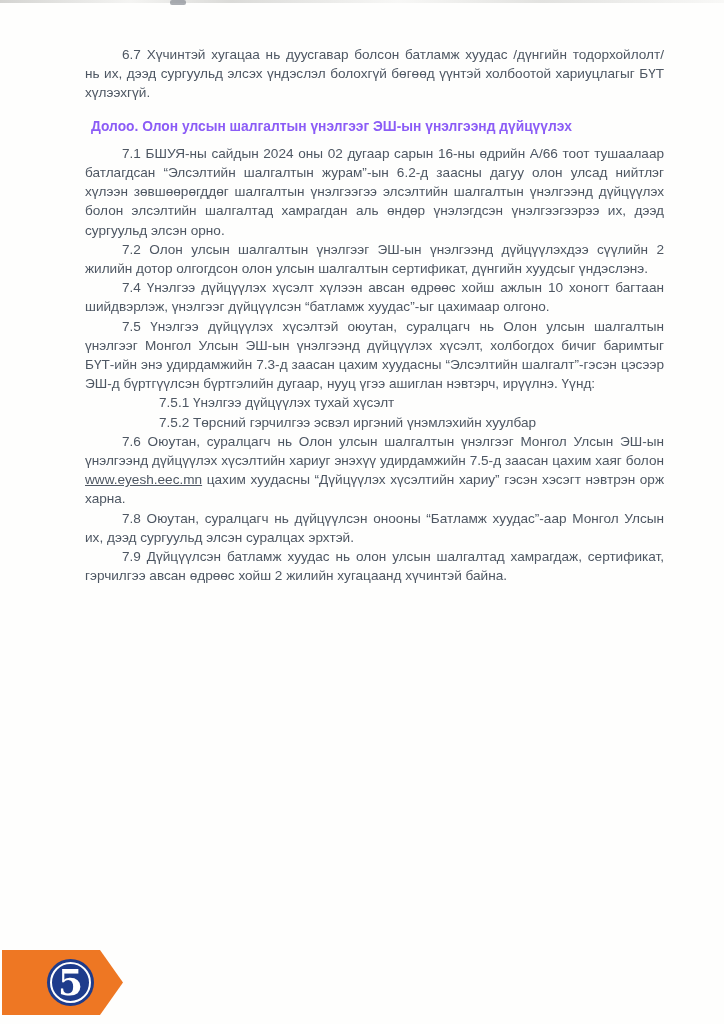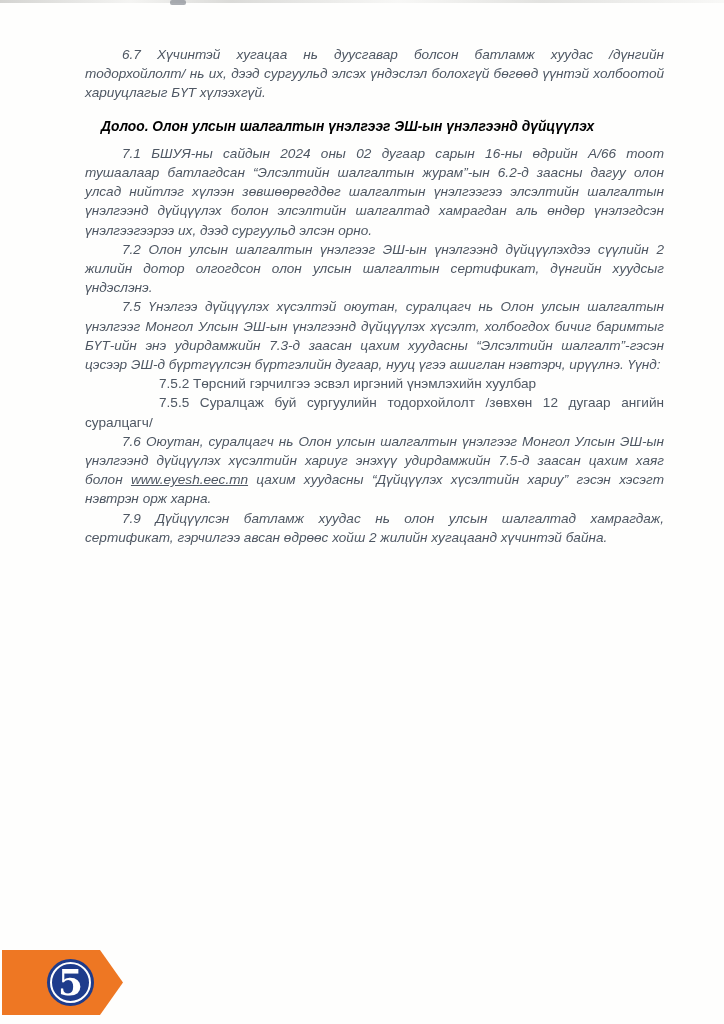--- a/index.html
+++ b/index.html
@@ -46,31 +46,30 @@
     top: 45px;
     width: 579px;
     color: #4e5763;
     font-size: 13.6px;
     line-height: 19.2px;
     text-align: justify;
   }
   .para {
     margin: 0;
     text-indent: 37px;
-    font-style: italic;
   }
   .subitem {
     margin: 0;
     text-indent: 74px;
   }
   .heading {
-    margin: 14px 0 8px 16px;
+    margin: 14px 0 8px 6px;
     font-size: 13.8px;
     font-weight: bold;
-    color: #000000;
+    color: #8b5cf6;
     text-align: left;
     text-indent: 0;
   }
   .doc-link {
     color: inherit;
     text-decoration: underline;
     cursor: pointer;
   }
   
   .badge {
@@ -127,29 +126,31 @@
 
     <p class="para">6.7 Хүчинтэй хугацаа нь дуусгавар болсон батламж хуудас /дүнгийн тодорхойлолт/ нь их, дээд сургуульд элсэх үндэслэл болохгүй бөгөөд үүнтэй холбоотой хариуцлагыг БҮТ хүлээхгүй.</p>
 
     <p class="para heading">Долоо. Олон улсын шалгалтын үнэлгээг ЭШ-ын үнэлгээнд дүйцүүлэх</p>
 
     <p class="para">7.1 БШУЯ-ны сайдын 2024 оны 02 дугаар сарын 16-ны өдрийн А/66 тоот тушаалаар батлагдсан “Элсэлтийн шалгалтын журам”-ын 6.2-д заасны дагуу олон улсад нийтлэг хүлээн зөвшөөрөгддөг шалгалтын үнэлгээгээ элсэлтийн шалгалтын үнэлгээнд дүйцүүлэх болон элсэлтийн шалгалтад хамрагдан аль өндөр үнэлэгдсэн үнэлгээгээрээ их, дээд сургуульд элсэн орно.</p>
 
     <p class="para">7.2 Олон улсын шалгалтын үнэлгээг ЭШ-ын үнэлгээнд дүйцүүлэхдээ сүүлийн 2 жилийн дотор олгогдсон олон улсын шалгалтын сертификат, дүнгийн хуудсыг үндэслэнэ.</p>
 
 
+    <p class="para">7.4 Үнэлгээ дүйцүүлэх хүсэлт хүлээн авсан өдрөөс хойш ажлын 10 хоногт багтаан шийдвэрлэж, үнэлгээг дүйцүүлсэн “батламж хуудас”-ыг цахимаар олгоно.</p>
 
     <p class="para">7.5 Үнэлгээ дүйцүүлэх хүсэлтэй оюутан, суралцагч нь Олон улсын шалгалтын үнэлгээг Монгол Улсын ЭШ-ын үнэлгээнд дүйцүүлэх хүсэлт, холбогдох бичиг баримтыг БҮТ-ийн энэ удирдамжийн 7.3-д заасан цахим хуудасны “Элсэлтийн шалгалт”-гэсэн цэсээр ЭШ-д бүртгүүлсэн бүртгэлийн дугаар, нууц үгээ ашиглан нэвтэрч, ирүүлнэ. Үүнд:</p>
 
+    <p class="subitem">7.5.1 Үнэлгээ дүйцүүлэх тухай хүсэлт</p>
     <p class="subitem">7.5.2 Төрсний гэрчилгээ эсвэл иргэний үнэмлэхийн хуулбар</p>
-    <p class="subitem">7.5.5 Суралцаж буй сургуулийн тодорхойлолт /зөвхөн 12 дугаар ангийн суралцагч/</p>
 
     <p class="para"><span>7.6 Оюутан, суралцагч нь Олон улсын шалгалтын үнэлгээг Монгол Улсын ЭШ-ын үнэлгээнд дүйцүүлэх хүсэлтийн хариуг энэхүү удирдамжийн 7.5-д заасан цахим хаяг болон </span><a class="doc-link">www.eyesh.eec.mn</a><span> цахим хуудасны “Дүйцүүлэх хүсэлтийн хариу” гэсэн хэсэгт нэвтрэн орж харна.</span></p>
 
 
+    <p class="para">7.8 Оюутан, суралцагч нь дүйцүүлсэн онооны “Батламж хуудас”-аар Монгол Улсын их, дээд сургуульд элсэн суралцах эрхтэй.</p>
 
     <p class="para">7.9 Дүйцүүлсэн батламж хуудас нь олон улсын шалгалтад хамрагдаж, сертификат, гэрчилгээ авсан өдрөөс хойш 2 жилийн хугацаанд хүчинтэй байна.</p>
 
   </div>
 
   <div class="badge">
     <div class="badge-arrow"></div>
     <div class="badge-circle">
       <span class="badge-number">5</span>
     </div>

